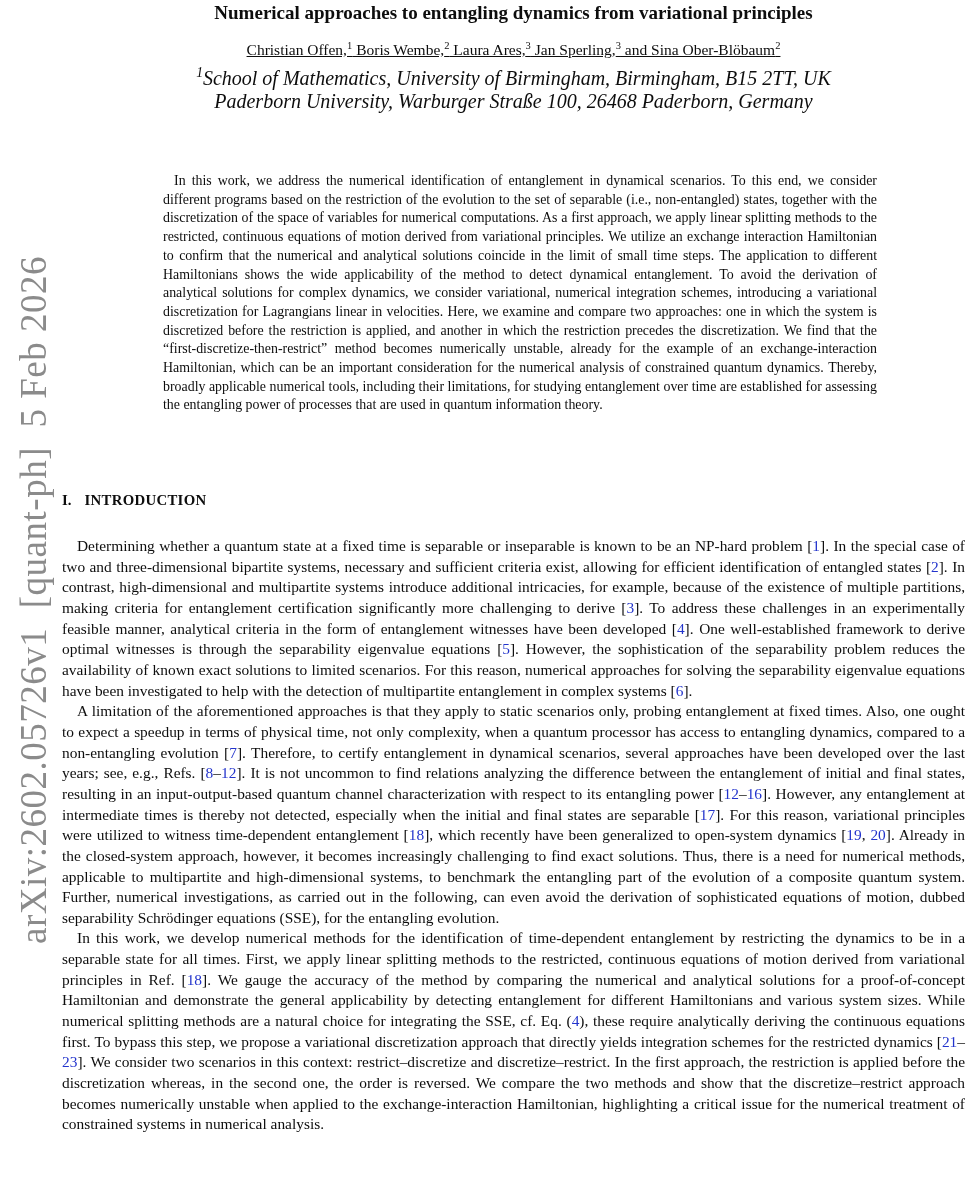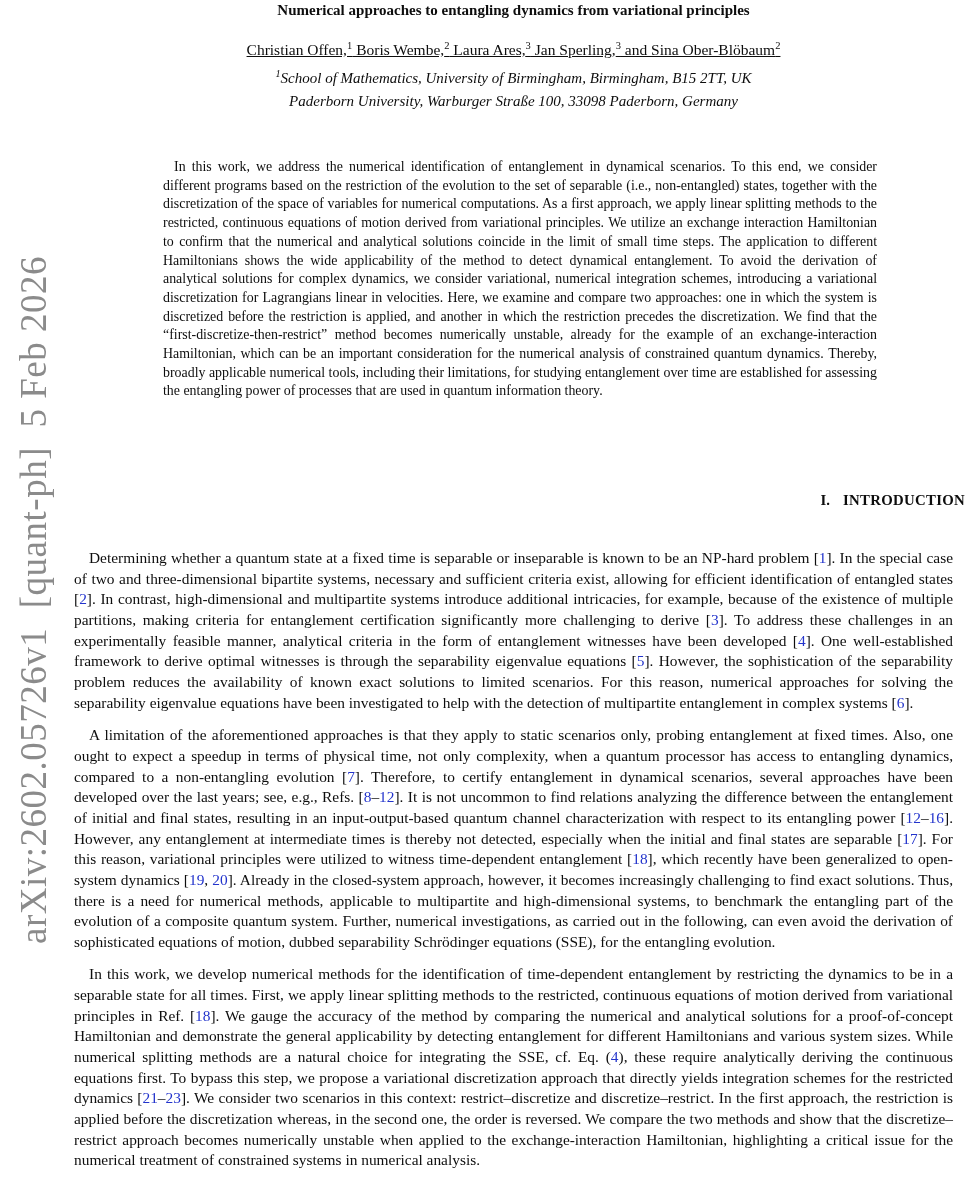--- a/index.html
+++ b/index.html
@@ -11,60 +11,60 @@
   }
   .watermark {
     position: absolute; top: 600px; left: 33px;
     transform: translate(-50%, -50%) rotate(-90deg);
     white-space: pre;
     font-size: 37px; letter-spacing: 0.5px;
     color: var(--watermark-color, #8b8b8b);
   }
   .title {
     position: absolute; top: 2px; left: 62px; width: 903px;
-    text-align: center; font-weight: 700; font-size: 15px; margin: 0;
+    text-align: center; font-weight: 700; font-size: 19px; margin: 0;
   }
   .authors {
     position: absolute; top: 41px; left: 62px; width: 903px;
     text-align: center; font-size: 15.5px; text-decoration: underline;
   }
   sup { font-size: 0.68em; line-height: 0; }
   .affiliations {
     position: absolute; top: 67px; left: 62px; width: 903px;
-    text-align: center; font-style: italic; font-size: 15px; line-height: 23px;
+    text-align: center; font-style: italic; font-size: 20px; line-height: 23px;
   }
   .abstract {
-    position: absolute; top: 158px; left: 163px; width: 714px;
+    position: absolute; top: 172px; left: 163px; width: 714px;
     font-size: 13.9px; line-height: 18.7px; text-align: justify;
   }
   .abstract p { margin: 0; text-indent: 11px; }
   .section-heading {
     position: absolute; top: 492px; left: 62px; width: 903px;
-    text-align: right; font-size: 14.8px; font-weight: 700; margin: 0;
+    text-align: left; font-size: 14.8px; font-weight: 700; margin: 0;
   }
   .section-heading .heading-label { margin-left: 13px; letter-spacing: 0.3px; }
   .body-text {
     position: absolute; top: 536px; left: 62px; width: 903px;
     font-size: 15.4px; line-height: 20.65px; text-align: justify;
   }
-  .body-text p { margin: 12px; text-indent: 15px; }
+  .body-text p { margin: 0; text-indent: 15px; }
   .cite { color: var(--cite-color, #2233cc); }
 </style>
 </head>
 <body>
 
 <div class="watermark">arXiv:2602.05726v1  [quant-ph]  5 Feb 2026</div>
 
 <h1 class="title">Numerical approaches to entangling dynamics from variational principles</h1>
 
 <div class="authors">Christian Offen,<sup>1</sup> Boris Wembe,<sup>2</sup> Laura Ares,<sup>3</sup> Jan Sperling,<sup>3</sup> and Sina Ober-Blöbaum<sup>2</sup></div>
 
 <div class="affiliations">
   <div><sup>1</sup>School of Mathematics, University of Birmingham, Birmingham, B15 2TT, UK</div>
-  <div>Paderborn University, Warburger Straße 100, 33098 Paderborn, Germany</div>
+  <div>Paderborn University, Warburger Straße 100, 26468 Paderborn, Germany</div>
 </div>
 
 <div class="abstract">
   <p>In this work, we address the numerical identification of entanglement in dynamical scenarios. To this end, we consider different programs based on the restriction of the evolution to the set of separable (i.e., non-entangled) states, together with the discretization of the space of variables for numerical computations. As a first approach, we apply linear splitting methods to the restricted, continuous equations of motion derived from variational principles. We utilize an exchange interaction Hamiltonian to confirm that the numerical and analytical solutions coincide in the limit of small time steps. The application to different Hamiltonians shows the wide applicability of the method to detect dynamical entanglement. To avoid the derivation of analytical solutions for complex dynamics, we consider variational, numerical integration schemes, introducing a variational discretization for Lagrangians linear in velocities. Here, we examine and compare two approaches: one in which the system is discretized before the restriction is applied, and another in which the restriction precedes the discretization. We find that the “first-discretize-then-restrict” method becomes numerically unstable, already for the example of an exchange-interaction Hamiltonian, which can be an important consideration for the numerical analysis of constrained quantum dynamics. Thereby, broadly applicable numerical tools, including their limitations, for studying entanglement over time are established for assessing the entangling power of processes that are used in quantum information theory.</p>
 </div>
 
 <h2 class="section-heading">
   <span>I.</span><span class="heading-label">INTRODUCTION</span>
 </h2>
 

